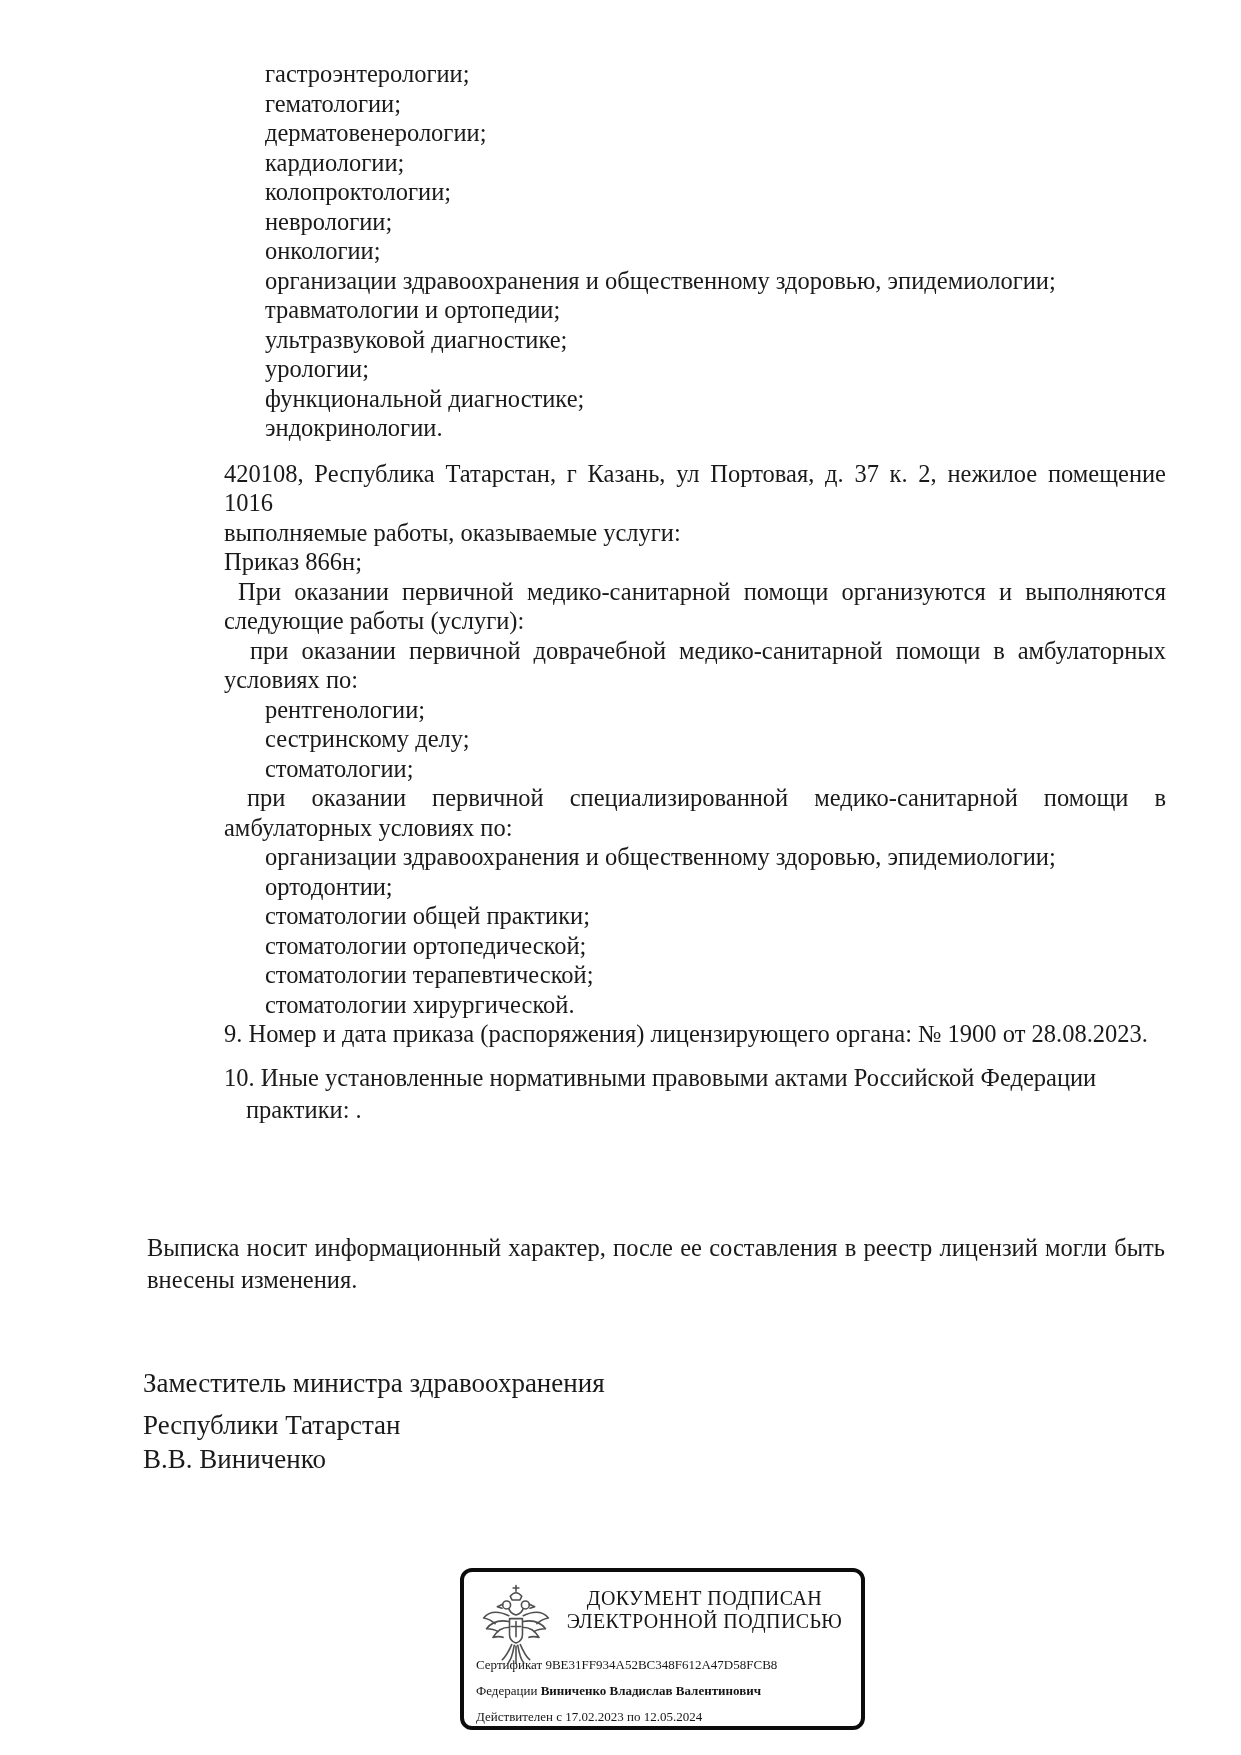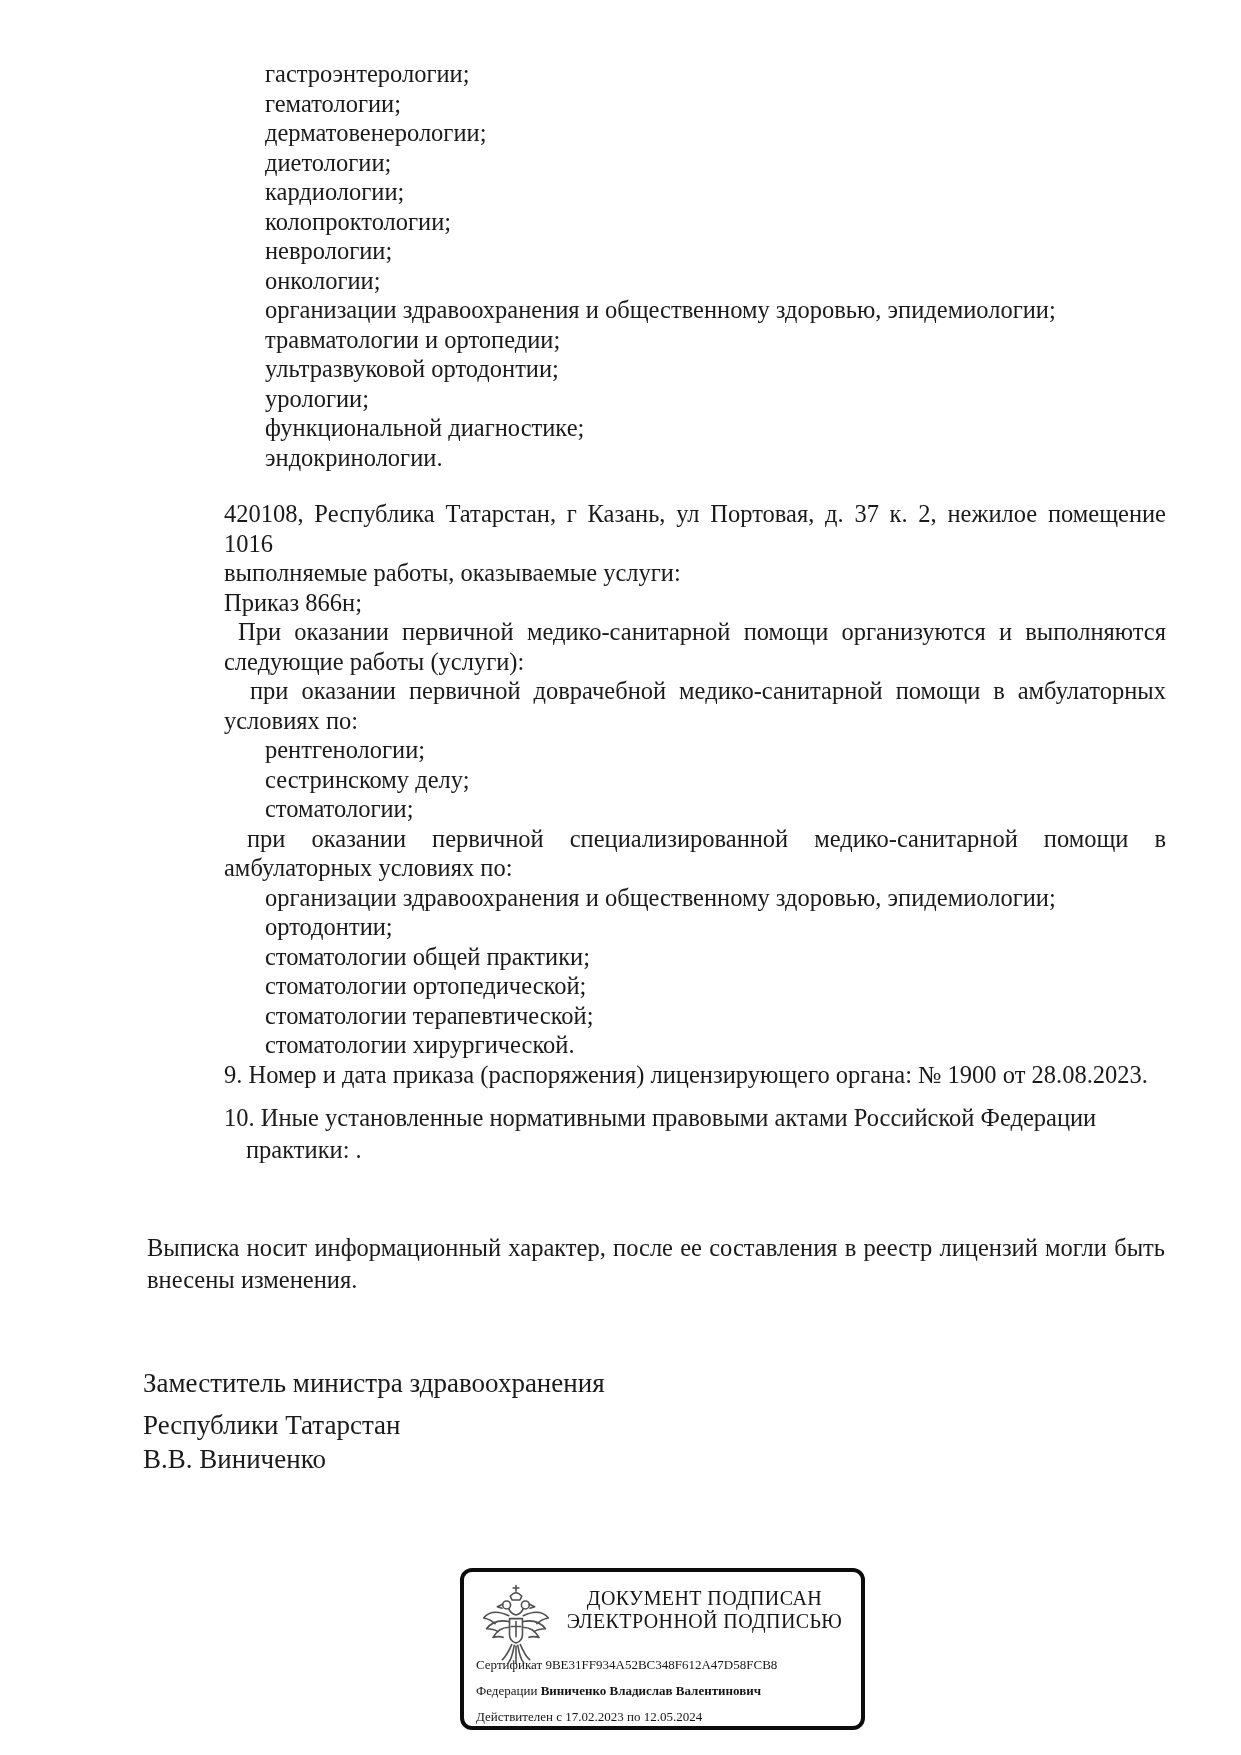--- a/index.html
+++ b/index.html
@@ -12,21 +12,21 @@
     color:#1a1a1a;
     overflow:hidden;
   }
   
   .main{
     position:absolute;left:224px;top:59px;width:942px;
     font-size:24.5px;line-height:29.5px;
   }
   .main p,.main .line{margin:0;padding:0;font-family:Liberation Serif, serif;}
   .spec-list{padding-left:41px;}
-  .addr-block{margin-top:27px;}
+  .addr-block{margin-top:16px;}
   .jl{text-align:justify;text-align-last:justify;}
   .ti14{text-indent:14px;}
   .ti26{text-indent:26px;}
   .ti23{text-indent:23px;}
   .ind14{padding-left:14px;}
   .clause9{margin-top:8px;white-space:nowrap;}
   .clause10{margin-top:14px;}
   .clause10 .cont{padding-left:22px;margin-top:2.5px;}
   
   .notice{
@@ -57,28 +57,27 @@
 <body>
 
 <div class="page">
 
   <div class="main">
 
     <div class="spec-list">
       <div class="line">гастроэнтерологии;</div>
       <div class="line">гематологии;</div>
       <div class="line">дерматовенерологии;</div>
-      <div class="line">диетологии;</div>
       <div class="line">кардиологии;</div>
       <div class="line">колопроктологии;</div>
       <div class="line">неврологии;</div>
       <div class="line">онкологии;</div>
       <div class="line">организации здравоохранения и общественному здоровью, эпидемиологии;</div>
       <div class="line">травматологии и ортопедии;</div>
-      <div class="line">ультразвуковой ортодонтии;</div>
+      <div class="line">ультразвуковой диагностике;</div>
       <div class="line">урологии;</div>
       <div class="line">функциональной диагностике;</div>
       <div class="line">эндокринологии.</div>
     </div>
 
     <div class="addr-block">
       <div class="line jl">420108, Республика Татарстан, г Казань, ул Портовая, д. 37 к. 2, нежилое помещение</div>
       <div class="line">1016</div>
     </div>
 

